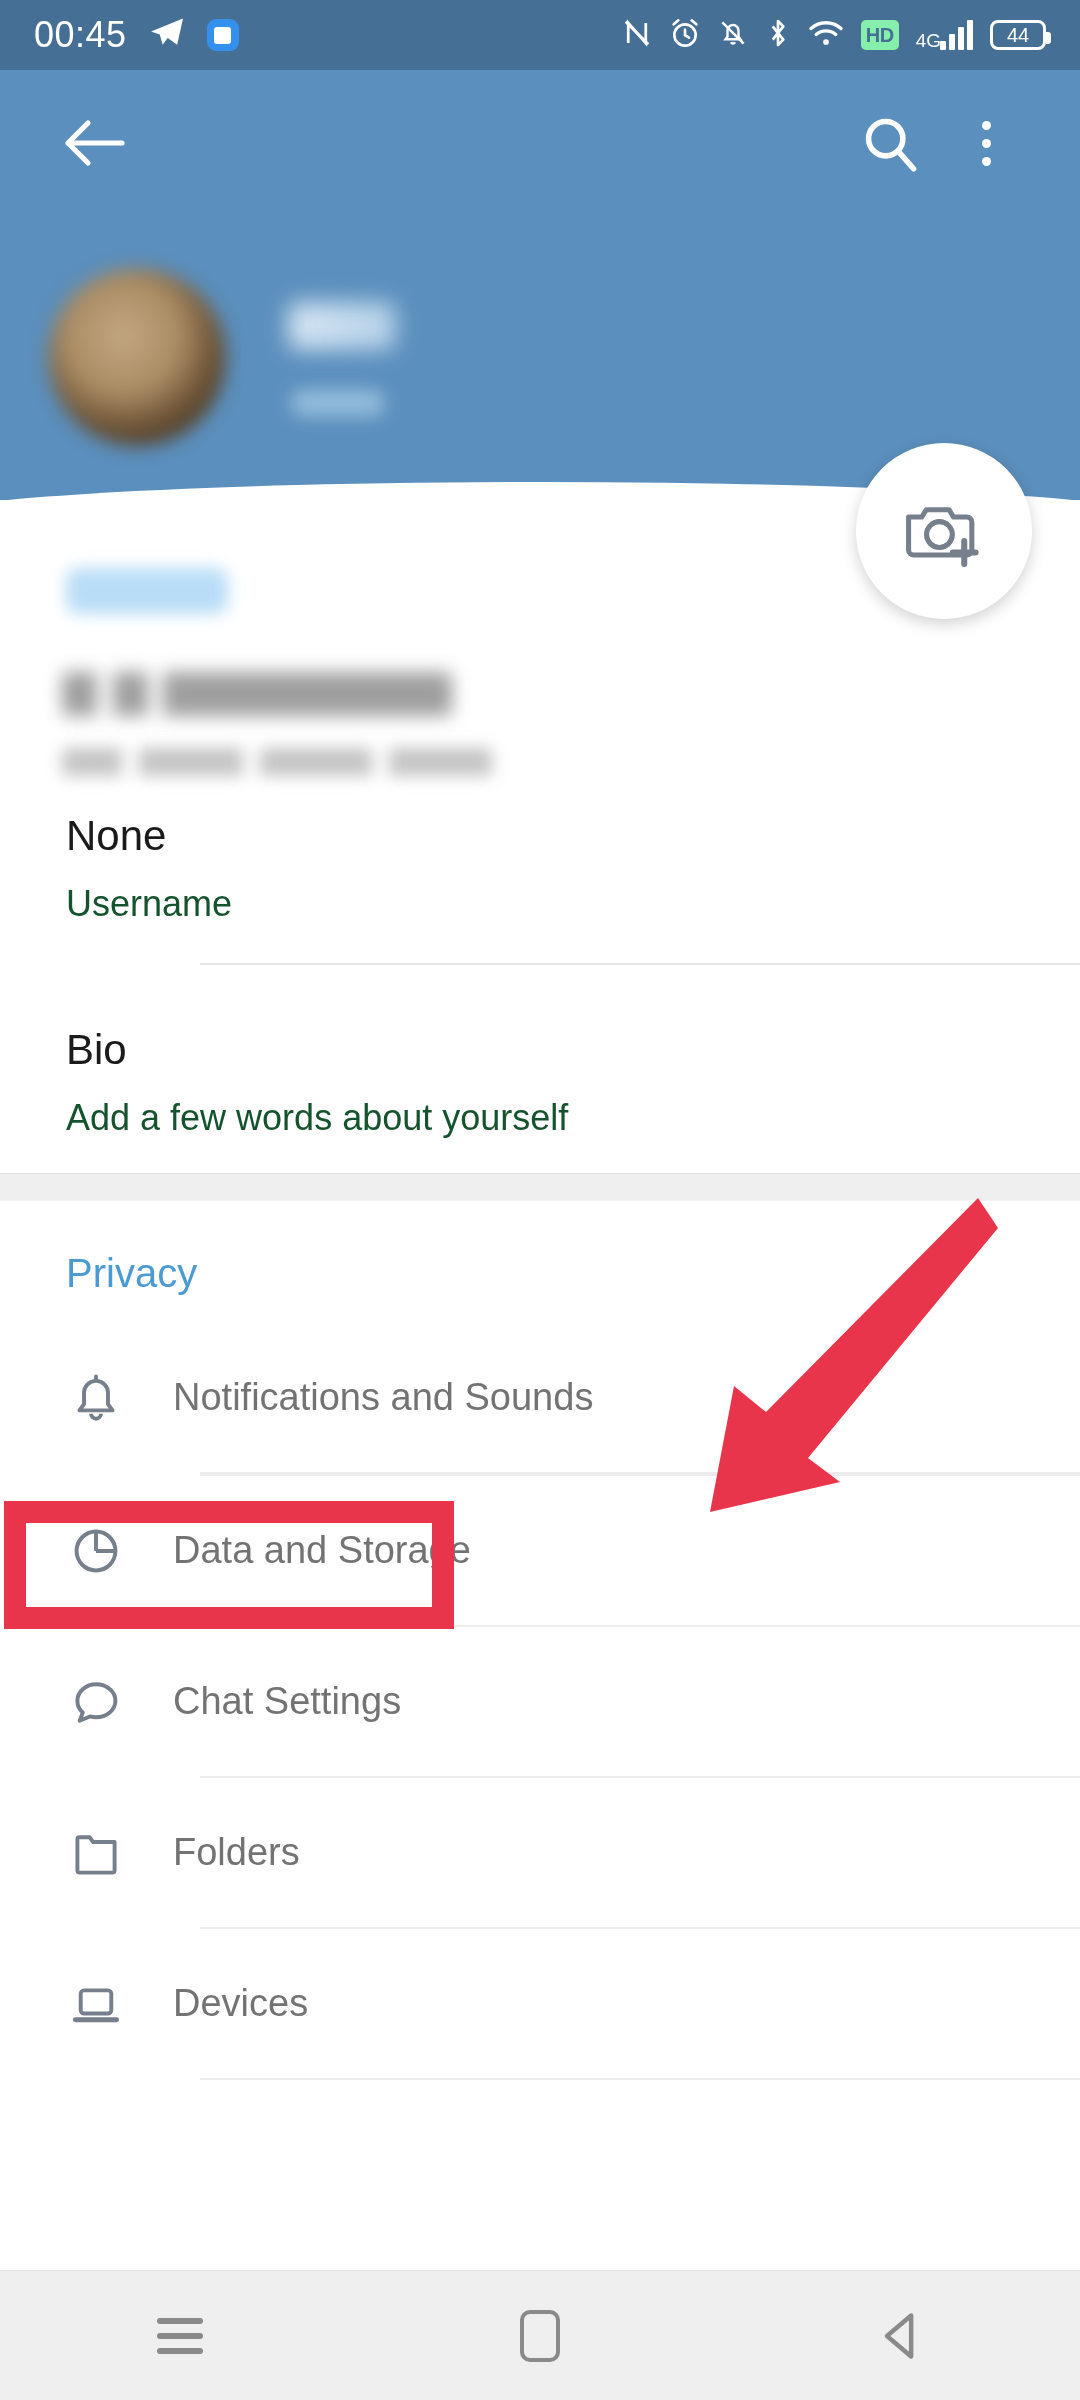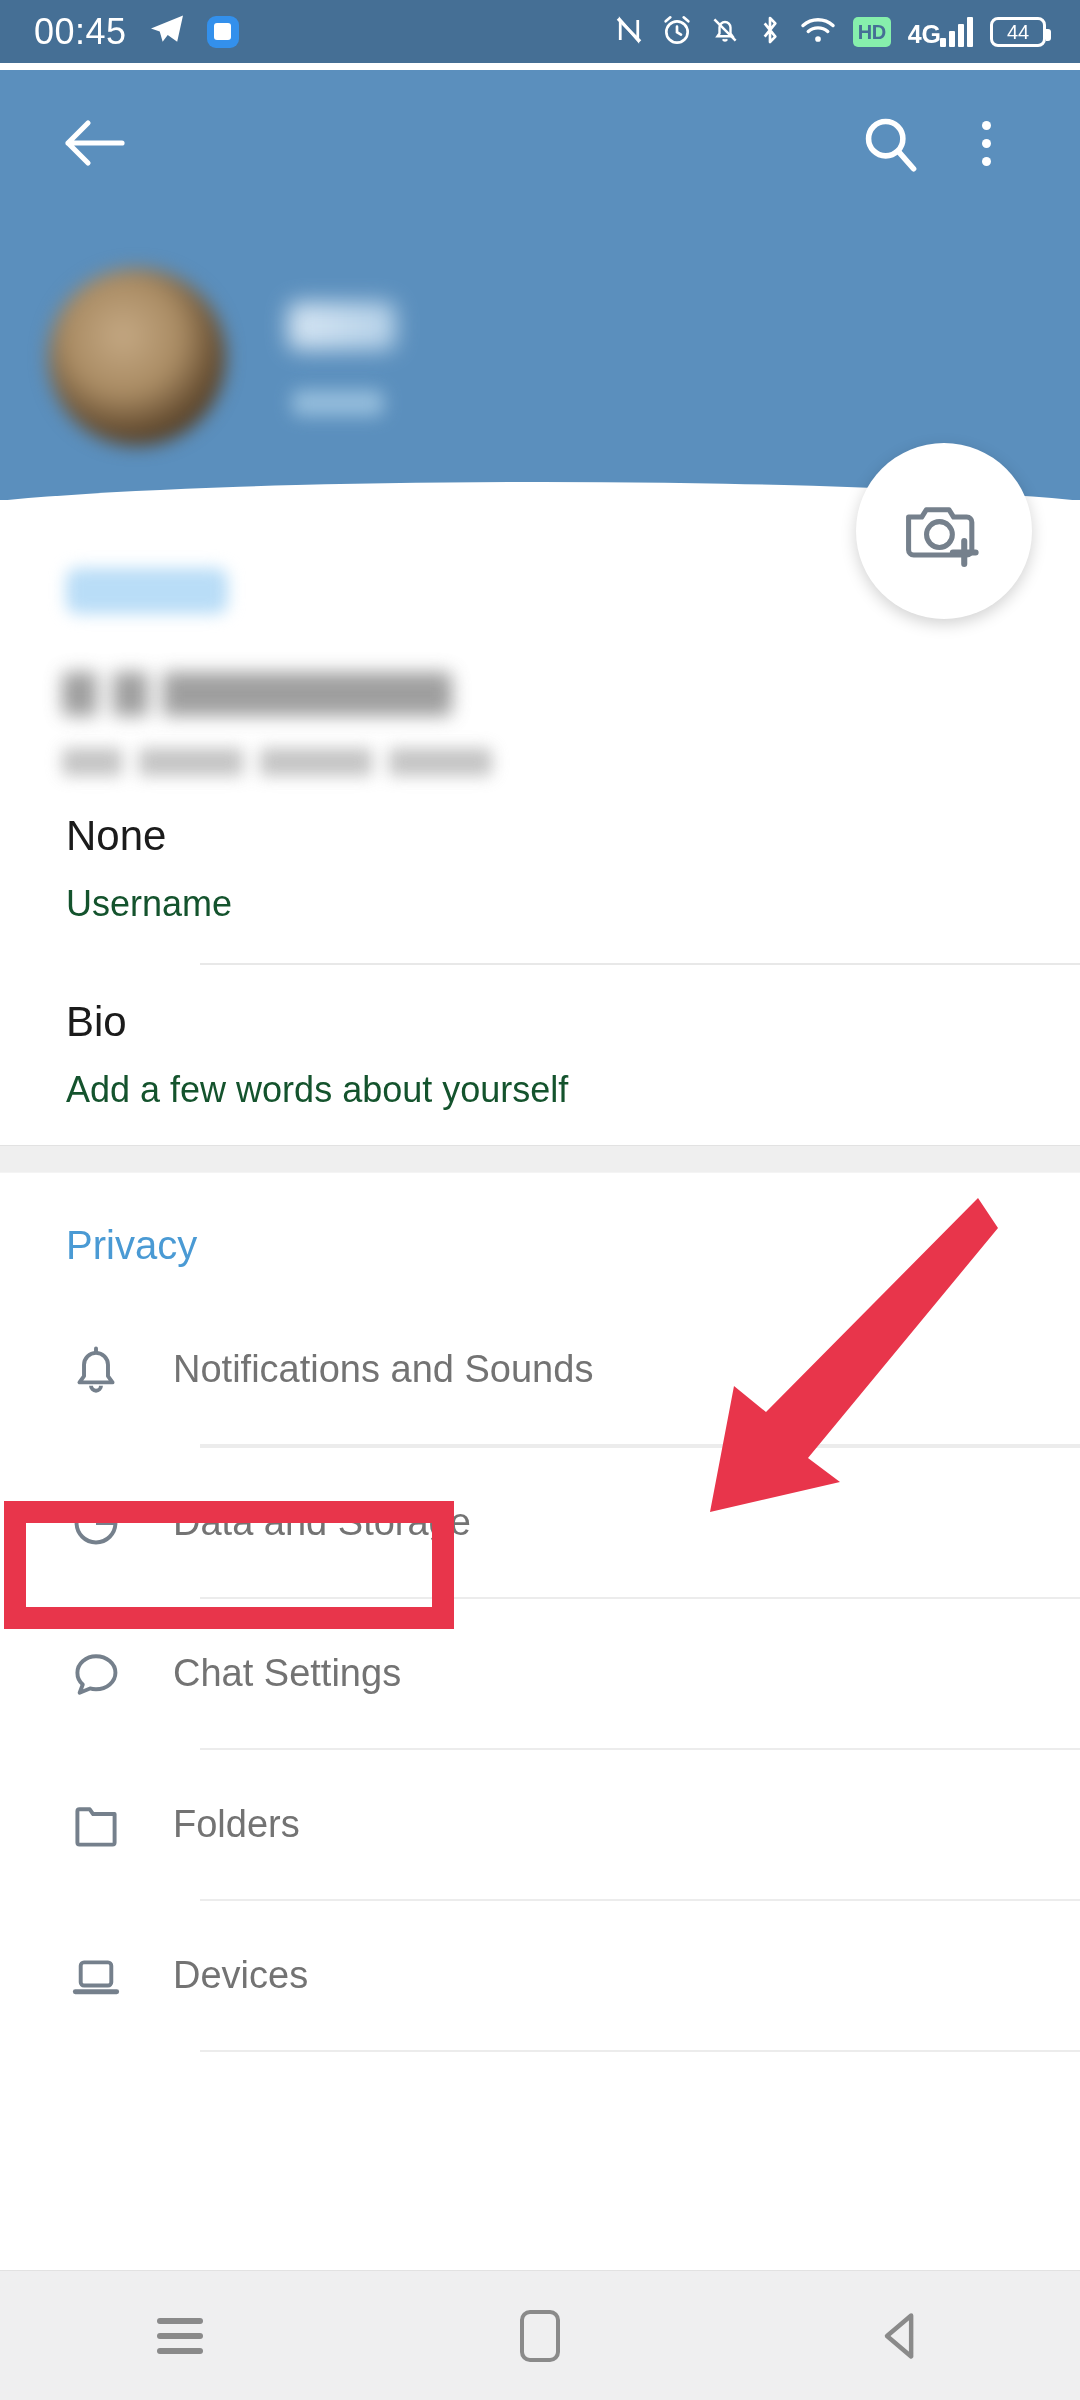--- a/index.html
+++ b/index.html
@@ -6,36 +6,36 @@
   html,body { width:1080px; height:2400px; }
   body {
     font-family:"Liberation Sans", sans-serif;
     background:#ffffff;
     position:relative;
     overflow:hidden;
   }
 
   
   .statusbar{
-    position:absolute; top:0; left:0; width:1080px; height:63px;
+    position:absolute; top:0; left:0; width:1080px; height:70px;
     background:#456f95;
     display:flex; align-items:center;
     padding:12px 34px;
     color:#ffffff;
   }
   .sb-left{ display:flex; align-items:center; gap:22px; }
   .sb-clock{ font-size:36px; letter-spacing:.5px; font-weight:400; }
   .sb-right{ margin-left:auto; display:flex; align-items:center; gap:17px; }
   .sb-ico{ display:block; }
   .hd-badge{
     background:#86efac; color:#456f95; border-radius:5px;
     font-size:20px; font-weight:700; line-height:1;
     padding:5px 5px 5px 5px; letter-spacing:-.5px;
   }
-  .net-lbl{ font-size:25px; font-weight:700; line-height:1; margin-right:-4px; }
+  .net-lbl{ font-size:19px; font-weight:400; line-height:1; margin-right:-4px; }
   .net-wrap{ display:flex; align-items:flex-end; gap:3px; }
   .bars{ display:flex; align-items:flex-end; gap:3px; height:30px; }
   .bars i{ width:6px; background:#fff; border-radius:1px; display:block; }
   .bars i:nth-child(1){ height:9px; }
   .bars i:nth-child(2){ height:16px; }
   .bars i:nth-child(3){ height:23px; }
   .bars i:nth-child(4){ height:30px; }
   .battery{
     position:relative; width:56px; height:30px;
     border:3px solid #fff; border-radius:8px;
@@ -282,21 +282,21 @@
     <div class="acct-phone"></div>
     <div class="acct-sub"></div>
   </div>
 
   <div class="trow" style="height:178px;padding-top:30px;">
     <div class="t1">None</div>
     <div class="t2">Username</div>
   </div>
   <div class="trow-div"></div>
 
-  <div class="trow" style="height:180px;padding-top:36px;">
+  <div class="trow" style="height:180px;padding-top:36px;margin-top:28px;">
     <div class="t1">Bio</div>
     <div class="t2">Add a few words about yourself</div>
   </div>
 
   <div class="gap"></div>
 
   <div class="sec-title">Privacy</div>
 
   <div class="item" style="margin-top:30px;">
     <span class="item-ico">

